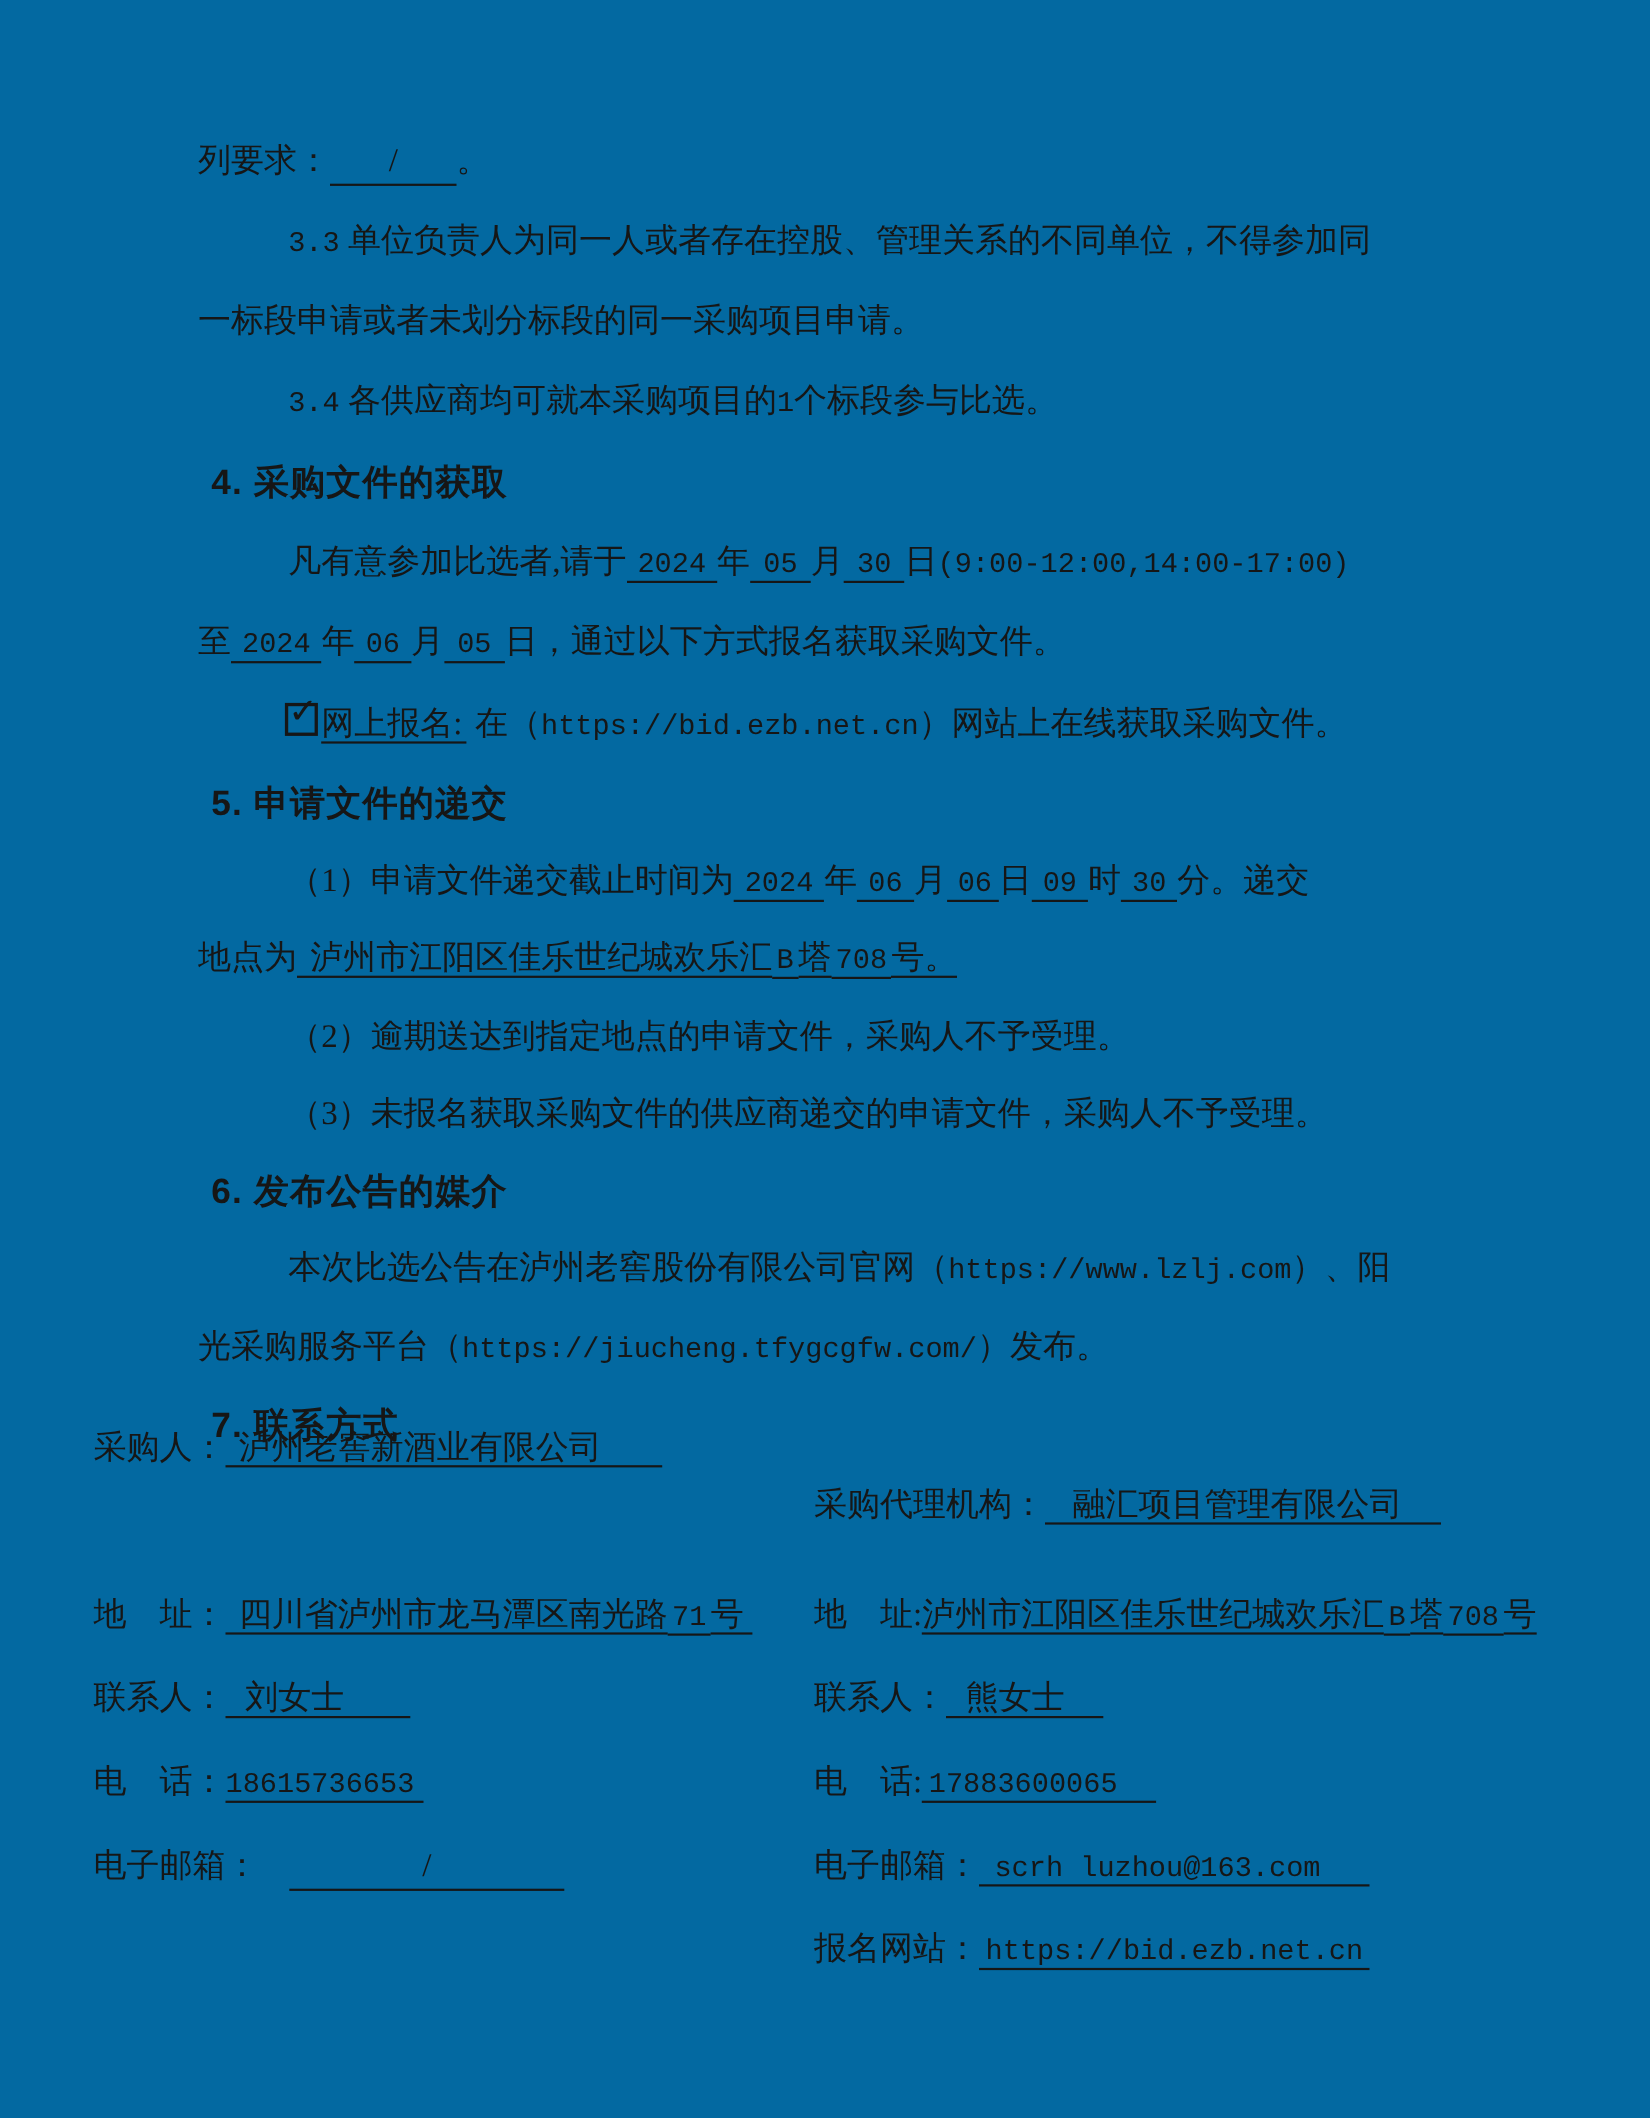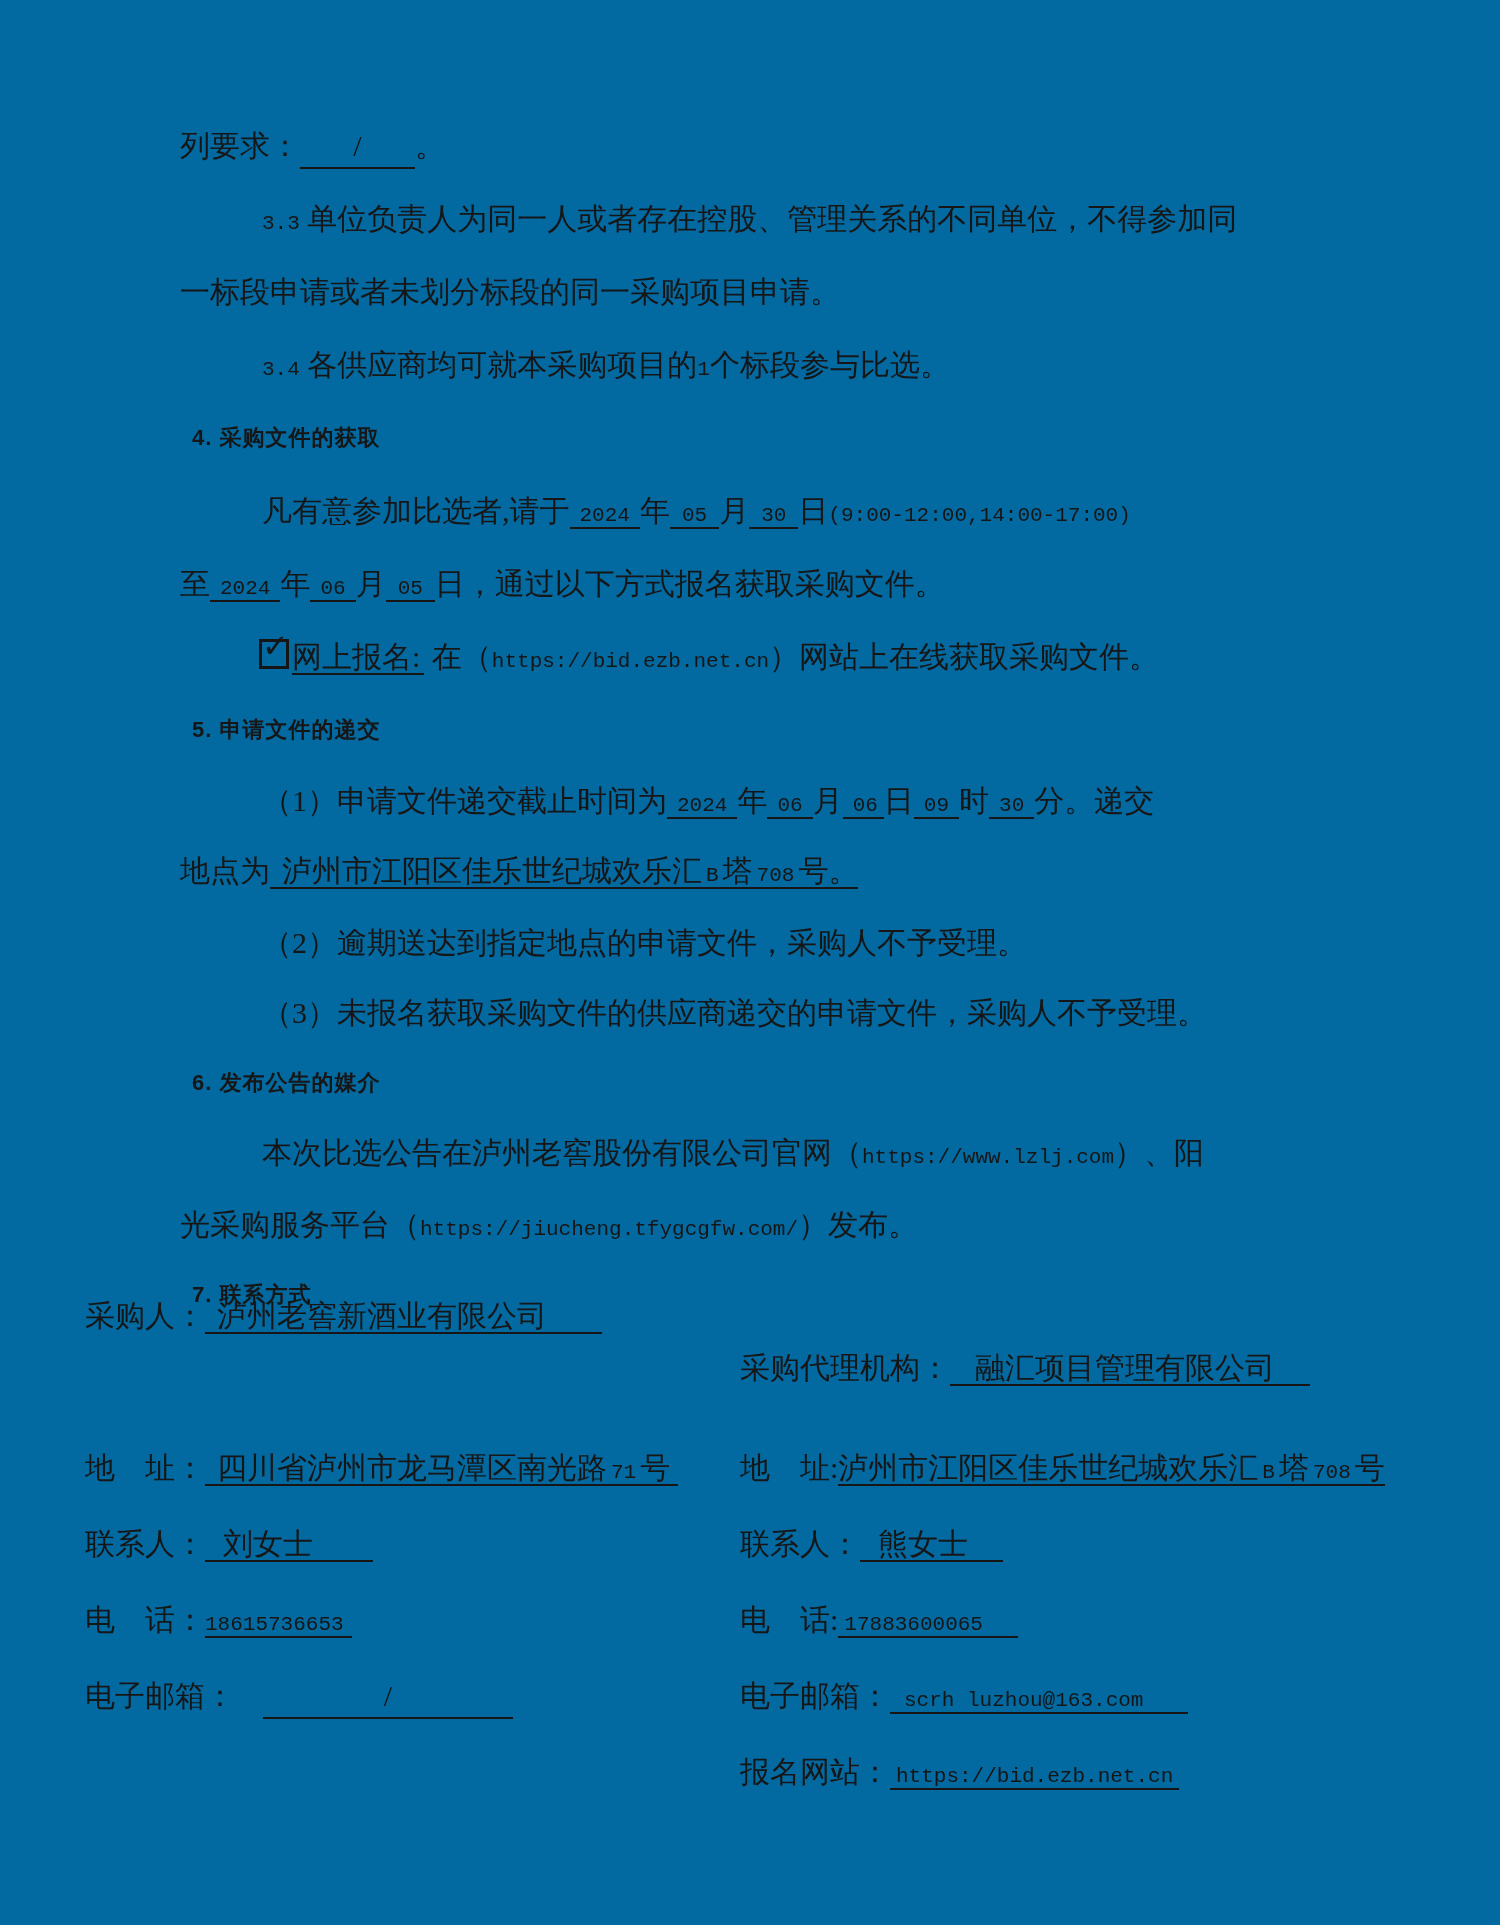--- a/index.html
+++ b/index.html
@@ -8,27 +8,27 @@
     position:absolute;left:0;top:0;width:1500px;height:1925px;
     background:#ffffff;color:#141414;
     font-family:"Liberation Serif","DejaVu Serif",serif;
   }
   .line{
     position:absolute;white-space:nowrap;
     font-size:30px;line-height:40px;letter-spacing:0px;
   }
   .line.heading{
     font-family:"Liberation Sans","DejaVu Sans",sans-serif;
-    font-weight:700;font-size:22px;letter-spacing:1px;
+    font-weight:700;font-size:32px;letter-spacing:1px;
   }
   .seg{vertical-align:baseline;}
   .seg.u{border-bottom:2.5px solid #161616;padding-bottom:0;}
   .seg.lat{
     font-family:"Liberation Mono","DejaVu Sans Mono",monospace;
-    font-size:21px;
+    font-size:26px;
   }
   .seg.blank{
     display:inline-block;border-bottom:2.5px solid #161616;
     text-align:center;padding-bottom:1px;
   }
   .cbox{
     display:inline-block;width:24px;height:24px;
     border:3px solid #161616;position:relative;
     top:2px;margin:0 3px 0 1px;
   }

